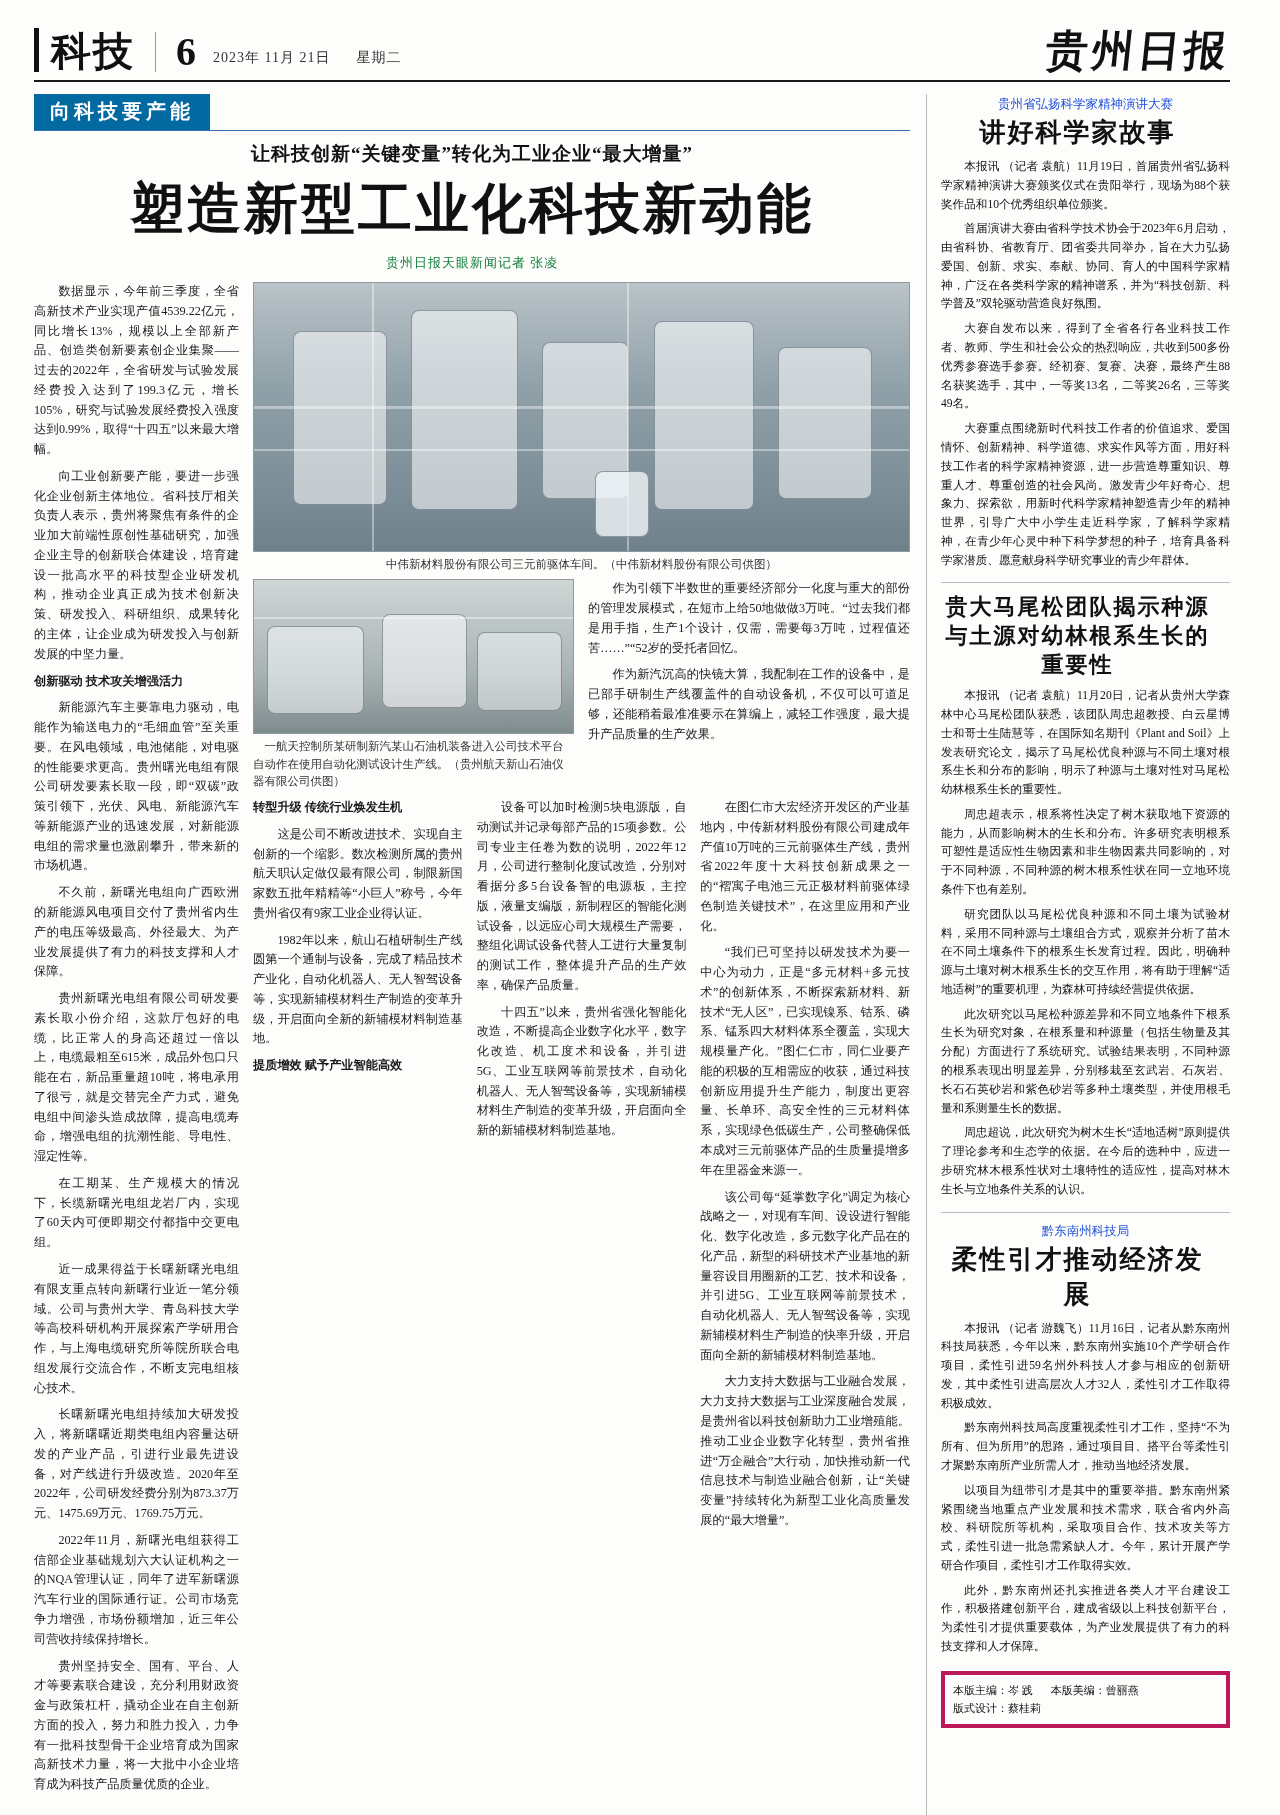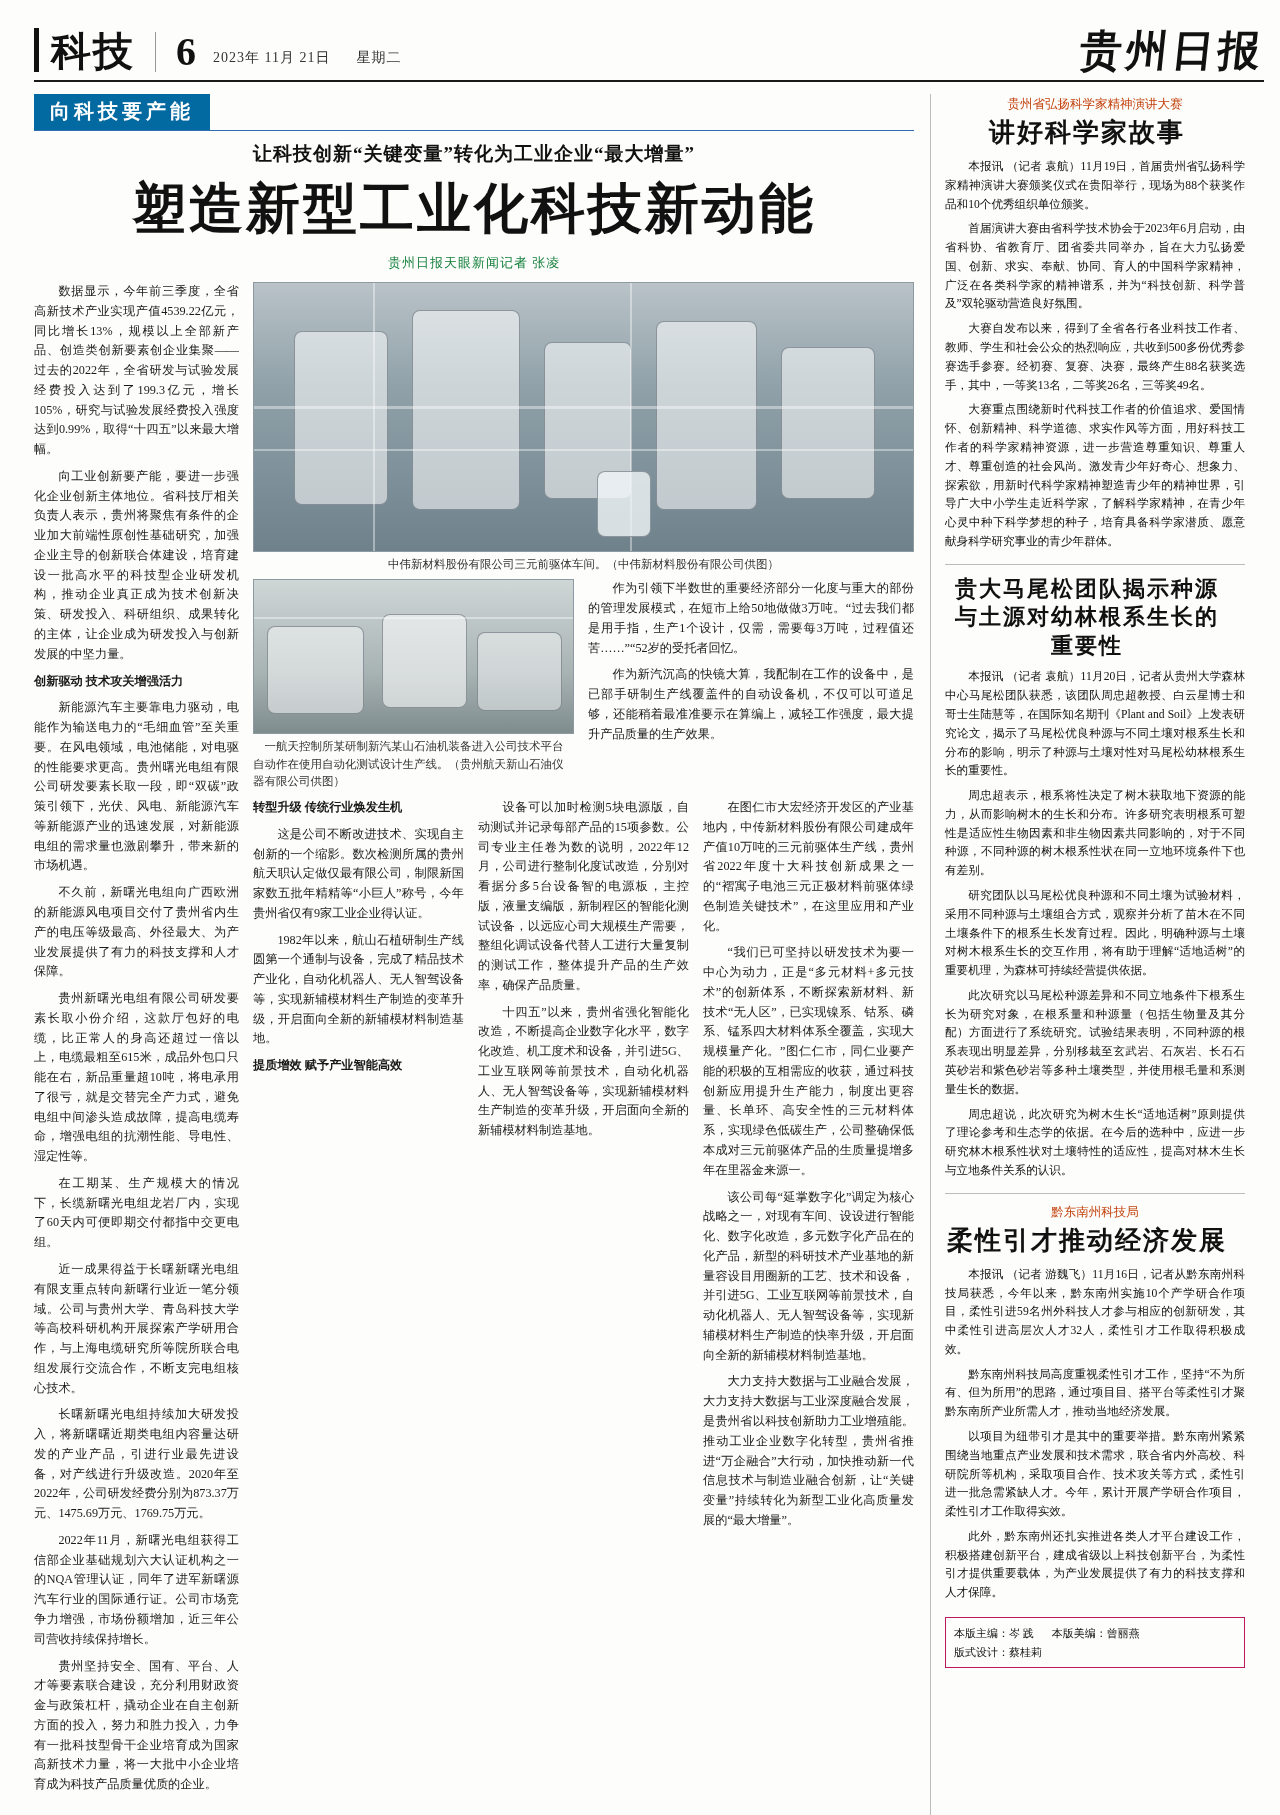--- a/index.html
+++ b/index.html
@@ -6,21 +6,21 @@
   body{
     width:1280px;height:1815px;
     background:#fdfdfb;
     font-family:"Liberation Serif","DejaVu Serif",serif;
     color:#111;
     position:relative;
     overflow:hidden;
   }
   .page{
     position:absolute;inset:0;
-    padding:28px 16px 10px 34px;
+    padding:28px 50px 10px 34px;
     box-sizing:border-box;
   }
   
   .masthead{
     display:flex;align-items:flex-end;
     border-bottom:2px solid #1a1a1a;
     padding-bottom:8px;
     position:relative;
   }
   .mh-left{display:flex;align-items:flex-end;gap:10px;}
@@ -122,33 +122,33 @@
 
   
   .opinion{
     margin-top:14px;
     background:#eef4f9;
     border:1px solid #cfe0ee;
     padding:10px 14px 12px 14px;
   }
 
   
-  .r-kicker{font-size:12.5px;text-align:center;color:#c2410c;margin:2px 0 2px;}
+  .r-kicker{font-size:12.5px;text-align:center;color:#1d4ed8;margin:2px 0 2px;}
   .r-title{
     text-align:center;font-size:26px;font-weight:bold;letter-spacing:2px;
     margin:2px 16px 8px 0;
   }
   .r-title.two{font-size:22px;line-height:1.3;}
   .r-body p{
     font-size:11.6px;line-height:1.62;text-align:justify;
     text-indent:2em;margin:0 0 6px 0;
   }
   .rule{border:0;border-top:1px solid #bbb;margin:12px 0 10px;}
   .footer-box{
-    margin-top:14px;border:1px solid #be185d;padding:6px 8px;
+    margin-top:14px;border:4px solid #be185d;padding:6px 8px;
     font-size:11px;line-height:1.7;
   }
   .footer-row{display:flex;gap:18px;}
 </style>
 </head>
 <body>
 
 <div class="page">
 
   <div class="masthead">

